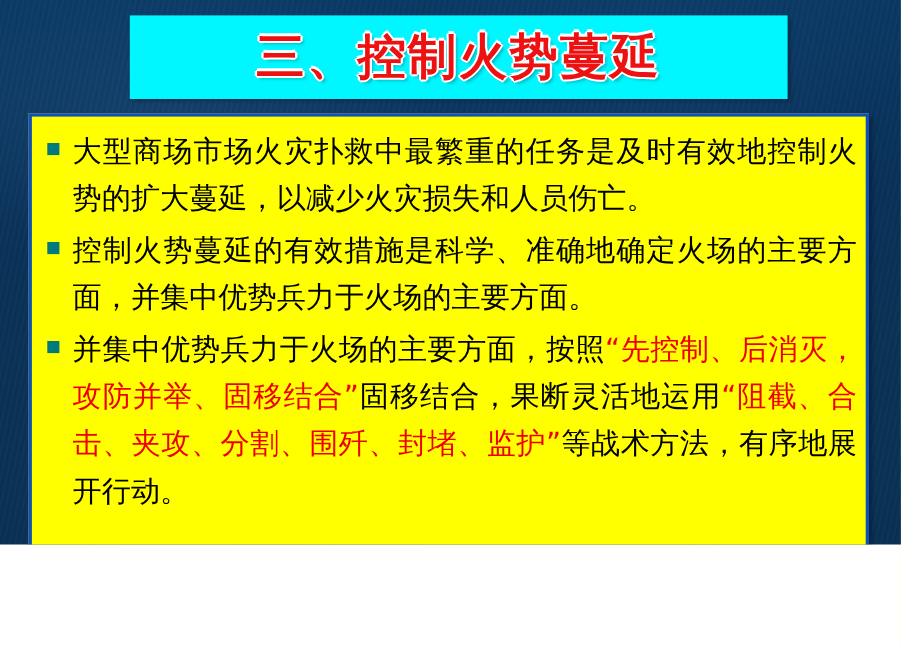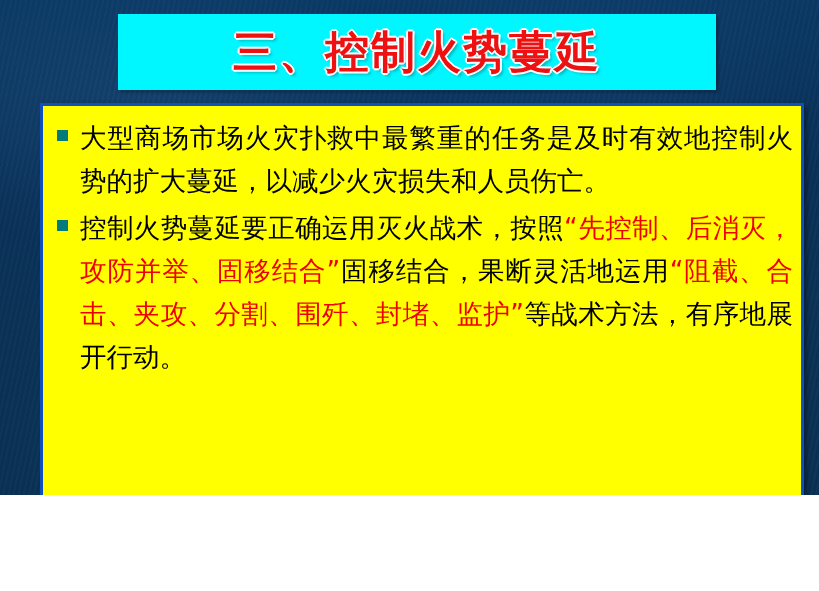--- a/index.html
+++ b/index.html
@@ -75,21 +75,21 @@
       -2px  0   0 #ffffff,
        2px  0   0 #ffffff,
        0   -2px 0 #ffffff,
        0    2px 0 #ffffff,
        3px  3px 3px rgba(0,0,0,0.25);
   }
 
   
   #content-panel {
     position: absolute;
-    left: 40px;
+    left: 26px;
     top: 103px;
     width: 764px;
     height: 422px;
     background: #ffff00;
     border: 3px solid #1050b8;
     box-sizing: border-box;
     box-shadow: 3px 3px 4px rgba(0,0,0,0.33);
     padding: 10px 8px 8px 8px;
     z-index: 2;
   }
@@ -133,20 +133,24 @@
     <div id="title-text">三、控制火势蔓延</div>
   </div>
 
   <div id="content-panel">
 
     <div class="bullet-row">
       <span class="bullet-marker"></span>
       <div class="bullet-text"><span>大型商场市场火灾扑救中最繁重的任务是及时有效地控制火势的扩大蔓延，以减少火灾损失和人员伤亡。</span></div>
     </div>
 
+    <div class="bullet-row">
+      <span class="bullet-marker"></span>
+      <div class="bullet-text"><span>控制火势蔓延的有效措施是科学、准确地确定火场的主要方面，并集中优势兵力于火场的主要方面。</span></div>
+    </div>
 
     <div class="bullet-row">
       <span class="bullet-marker"></span>
-      <div class="bullet-text"><span>控制火势蔓延要正确运用灭火战术，按照</span><span class="hl">“先控制、后消灭，攻防并举、固移结合”</span><span>固移结合，果断灵活地运用</span><span class="hl">“阻截、合击、夹攻、分割、围歼、封堵、监护”</span><span>等战术方法，有序地展开行动。</span></div>
+      <div class="bullet-text"><span>并集中优势兵力于火场的主要方面，按照</span><span class="hl">“先控制、后消灭，攻防并举、固移结合”</span><span>固移结合，果断灵活地运用</span><span class="hl">“阻截、合击、夹攻、分割、围歼、封堵、监护”</span><span>等战术方法，有序地展开行动。</span></div>
     </div>
 
   </div>
 </div>
 
 </body></html>

